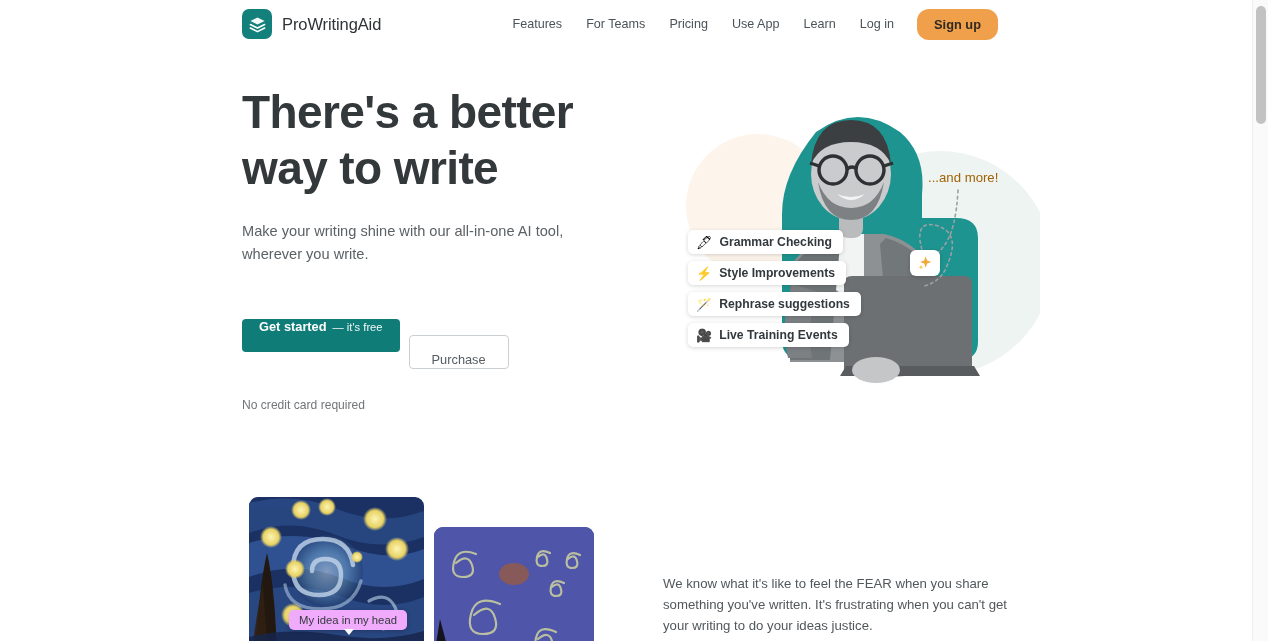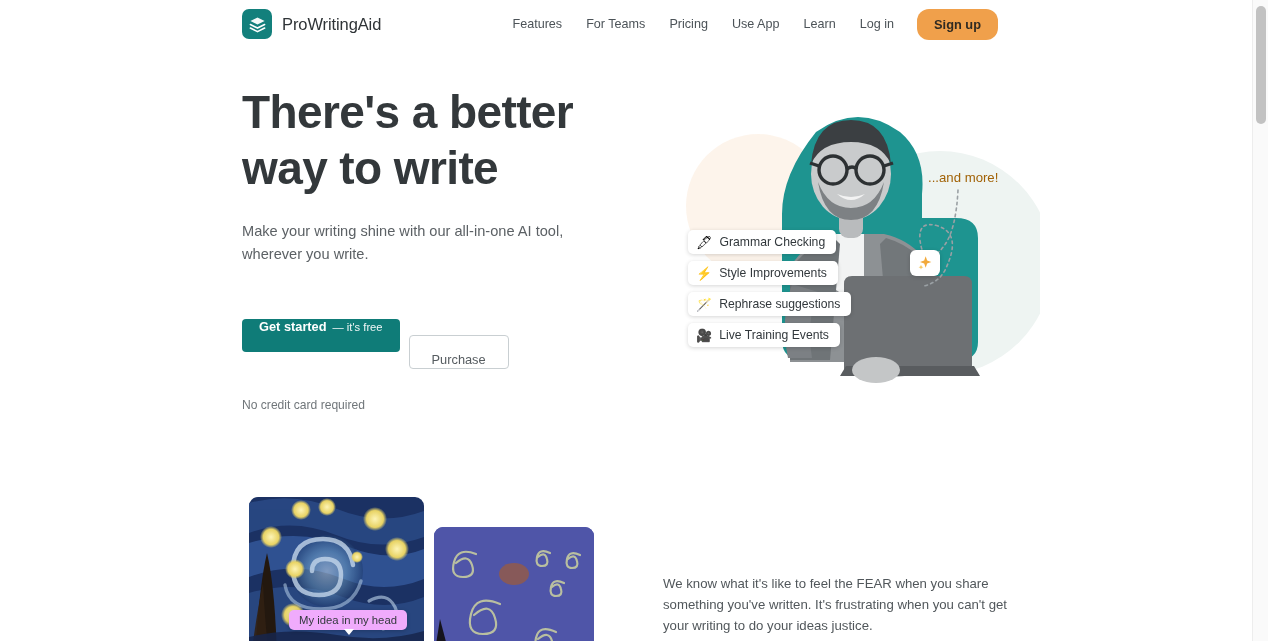--- a/index.html
+++ b/index.html
@@ -182,21 +182,21 @@
     background: #ffffff;
     border-radius: 5px;
     padding: 5px 11px 5px 8px;
     box-shadow: 0 1px 4px rgba(0,0,0,.17);
     white-space: nowrap;
   }
   .chip .ico { font-size: 13px; line-height: 1; }
   .chip .txt {
     font-size: 12.2px;
     color: #32383c;
-    font-weight: normal;
+    font-weight: bold;
   }
   #chip0 { left: 48px; top: 152px; }
   #chip1 { left: 48px; top: 183px; }
   #chip2 { left: 48px; top: 214px; }
   #chip3 { left: 48px; top: 245px; }
 
   .and-more {
     position: absolute;
     left: 288px; top: 92px;
     font-size: 13.2px;

